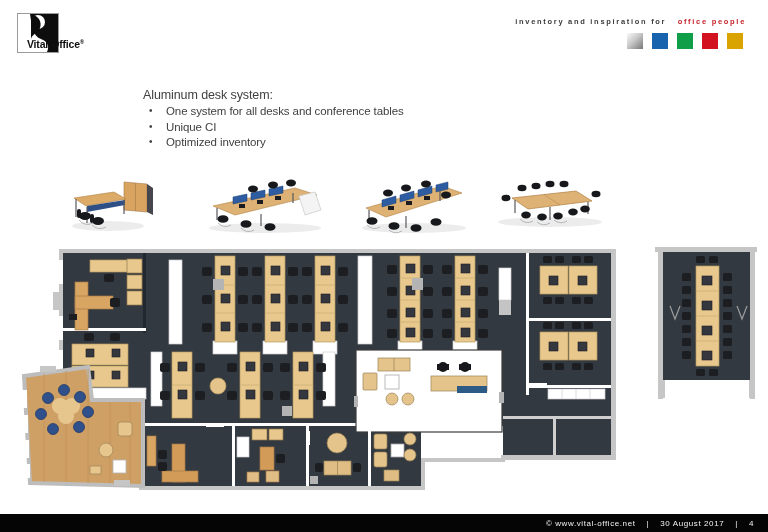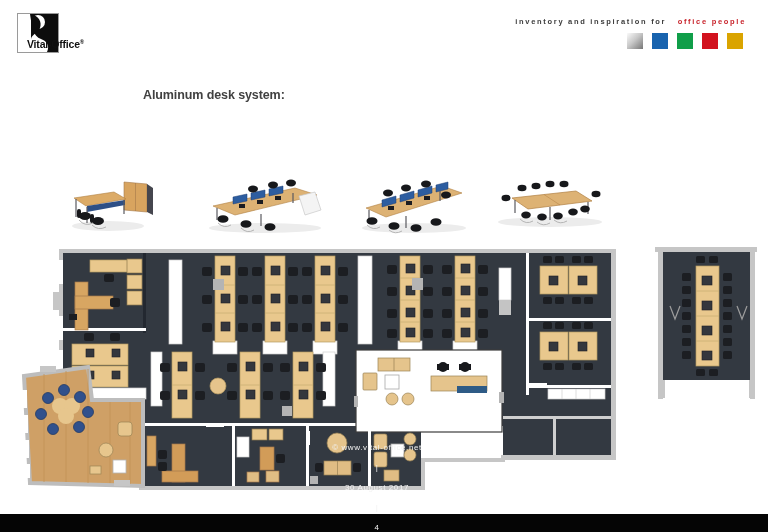--- a/index.html
+++ b/index.html
@@ -19,34 +19,34 @@
   
   .tagline{
     position:absolute;top:17px;right:22px;white-space:nowrap;
     font-size:7.5px;font-weight:bold;letter-spacing:1.7px;color:#3c3c3c;
   }
   .tagline .red{color:var(--tagline-red,#c8232b);}
   .squares{position:absolute;top:33px;right:25px;display:flex;gap:9px;}
   .squares span{width:16px;height:16px;display:block;}
   
   .copy{position:absolute;left:143px;top:88px;color:var(--text-color,#414141);}
-  .copy h1{margin:0;font-size:12.5px;font-weight:bold;letter-spacing:-0.1px;}
+  .copy h1{margin:0;font-size:12.5px;font-weight:normal;letter-spacing:-0.1px;}
   .copy ul{margin:3px 0 0 0;padding:0;list-style:none;font-size:11.5px;}
   .copy li{margin:0 0 3.5px 0;padding-left:23px;position:relative;letter-spacing:-0.1px;}
   .copy li:before{content:"•";position:absolute;left:6px;top:0;font-size:10px;}
   
   .thumb{position:absolute;}
   
   .plan{position:absolute;left:10px;top:240px;}
   
   .footer{
     position:absolute;left:0;bottom:0;width:768px;height:18px;
     background:var(--footer-bg,#000000);color:var(--footer-text,#ffffff);
     display:flex;align-items:center;justify-content:flex-end;
-    font-size:8px;letter-spacing:0.6px;padding-right:14px;box-sizing:border-box;gap:11px;flex-direction:column;
+    font-size:8px;letter-spacing:0.6px;padding-right:14px;box-sizing:border-box;gap:11px;
   }
 </style>
 </head>
 <body>
 
 <div class="logo">
   <svg width="42" height="40" viewBox="0 0 42 40">
     <rect x="0.5" y="0.5" width="41" height="39" fill="#ffffff" stroke="#9a9a9a" stroke-width="1"></rect>
     <path d="M13,1 H41 V39 H30 C33,33 30,28 24,26 C16,23.5 15,14 13,1 Z" fill="#0d0d0d"></path>
     <circle cx="21" cy="9" r="7" fill="#ffffff"></circle>
@@ -63,20 +63,25 @@
 <div class="squares" id="brand-squares">
     <span style="background: linear-gradient(135deg, rgb(250, 250, 250) 0%, rgb(201, 201, 201) 45%, rgb(118, 118, 118) 100%);"></span>
     <span style="background: rgb(24, 99, 174);"></span>
     <span style="background: rgb(16, 158, 73);"></span>
     <span style="background: rgb(210, 18, 30);"></span>
     <span style="background: rgb(218, 164, 0);"></span>
   </div>
 
 <div class="copy">
   <h1>Aluminum desk system:</h1>
+  <ul>
+    <li>One system for all desks and conference tables</li>
+    <li>Unique CI</li>
+    <li>Optimized inventory</li>
+  </ul>
 </div>
 
 <svg class="thumb" style="left:68px;top:172px" width="88" height="62" viewBox="0 0 88 62">
   <ellipse cx="40" cy="54" rx="36" ry="5" fill="#ececec"></ellipse>
   <polygon points="56,10 79,12 79,40 56,38" fill="#d8a45f" stroke="#a5794a" stroke-width="0.6"></polygon>
   <polygon points="79,12 85,16 85,43 79,40" fill="#45464e"></polygon>
   <line x1="67.5" y1="11" x2="67.5" y2="39" stroke="#a5794a" stroke-width="0.6"></line>
   <polygon points="6,26 46,20 58,27 18,34" fill="#dcab67" stroke="#b07f42" stroke-width="0.6"></polygon>
   <polygon points="19,34 57,28 57,33 19,40" fill="#2d4f86"></polygon>
   <path d="M8,27 L8,45 M56,28 L56,42 M19,35 L19,51" stroke="#5a5a60" stroke-width="1.2" fill="none"></path>

